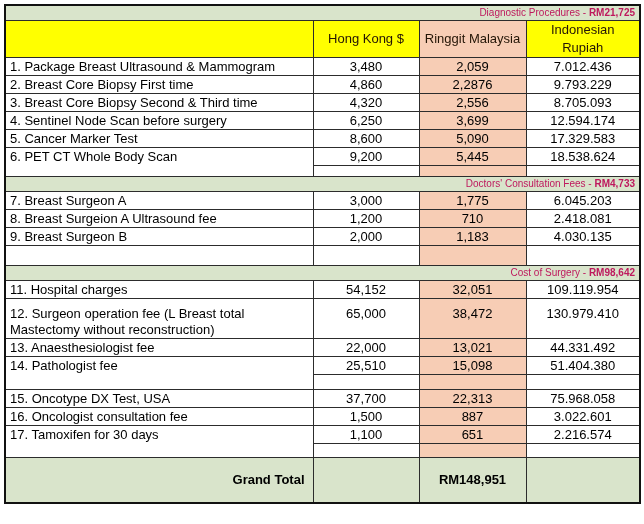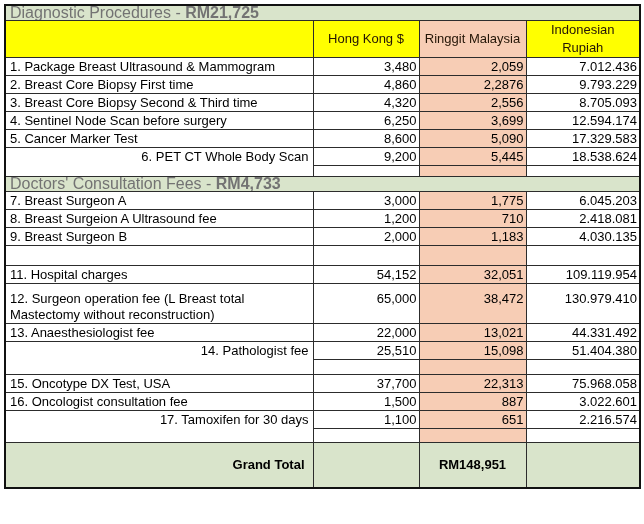--- a/index.html
+++ b/index.html
@@ -13,39 +13,39 @@
     width:635px; border:2px solid #111111;
   }
   td {
     border:1px solid #2c2c2c;
     font-size:13px; color:#000000;
     padding:0 4px; height:17px; line-height:16px;
     vertical-align:middle; overflow:hidden;
     word-wrap:break-word;
   }
   td.desc { text-align:left; }
-  td.num  { text-align:right; padding:0 2px; }
+  td.num  { text-align:center; padding:0 2px; }
   
   tr.bar td {
-    background:var(--green,#d9e4cb); text-align:left;
-    height:14px; line-height:14px; font-size:16px; color:#737373;
+    background:var(--green,#d9e4cb); text-align:right;
+    height:14px; line-height:14px; font-size:10px; color:#be185d;
   }
   tr.bar b { font-weight:bold; }
   
   tr.colhead td {
     height:19px; line-height:18px; text-align:center;
     color:#241506; font-size:13px;
   }
   td.ylw { background:var(--yellow,#ffff00); }
   td.pnk { background:var(--pink,#f7cdb5); }
   
   tr.row td.rm { background:var(--pink,#f7cdb5);margin-top:14px; }
   tr.row.tall td { vertical-align:top; padding-top:7px; }
   
-  tr.sec-last td.desc { border-bottom:none;text-align:right; }
+  tr.sec-last td.desc { border-bottom:none; }
   tr.spacer td.desc   { border-top:none; }
   tr.spacer td { padding:0; }
   tr.spacer td.rm { background:var(--pink,#f7cdb5); }
   tr.spacer.sp0 td { height:10px; }
   tr.spacer.sp1 td { height:19px; }
   tr.spacer.sp2 td { height:14px; }
   tr.spacer.sp3 td { height:13px; }
   
   tr.gt td {
     background:var(--green,#d9e4cb); height:44px;
@@ -137,20 +137,23 @@
           <td class="num hk">2,000</td>
           <td class="num rm">1,183</td>
           <td class="num idr">4.030.135</td>
         </tr>
         <tr class="spacer sp1">
           <td class="desc"></td>
           <td class="hk"></td>
           <td class="rm"></td>
           <td class="idr"></td>
         </tr>
+        <tr class="bar">
+          <td colspan="4"><span>Cost of Surgery - </span><b>RM98,642</b></td>
+        </tr>
         <tr class="row">
           <td class="desc">11. Hospital charges</td>
           <td class="num hk">54,152</td>
           <td class="num rm">32,051</td>
           <td class="num idr">109.119.954</td>
         </tr>
         <tr class="row tall">
           <td class="desc">12. Surgeon operation fee (L Breast total Mastectomy without reconstruction)</td>
           <td class="num hk">65,000</td>
           <td class="num rm">38,472</td>

